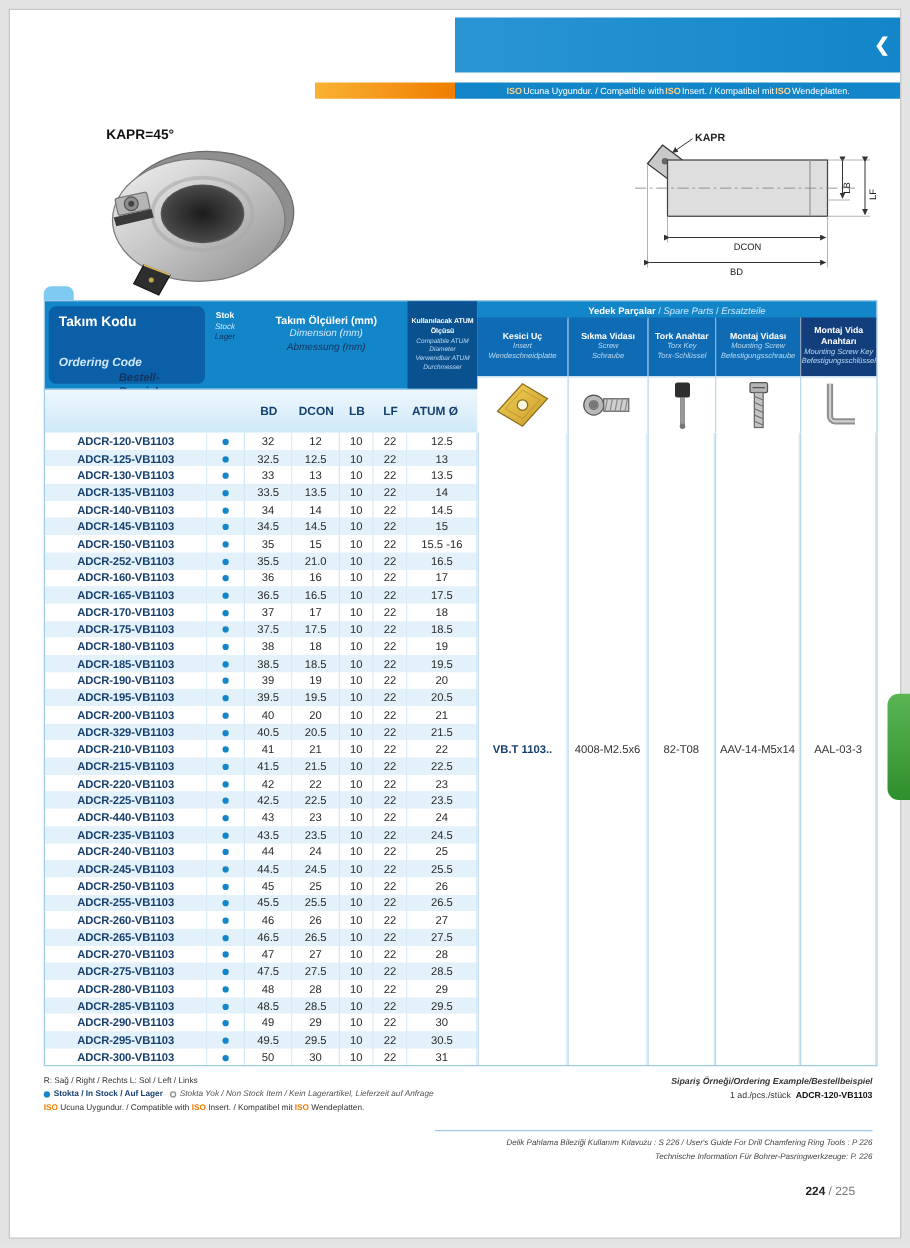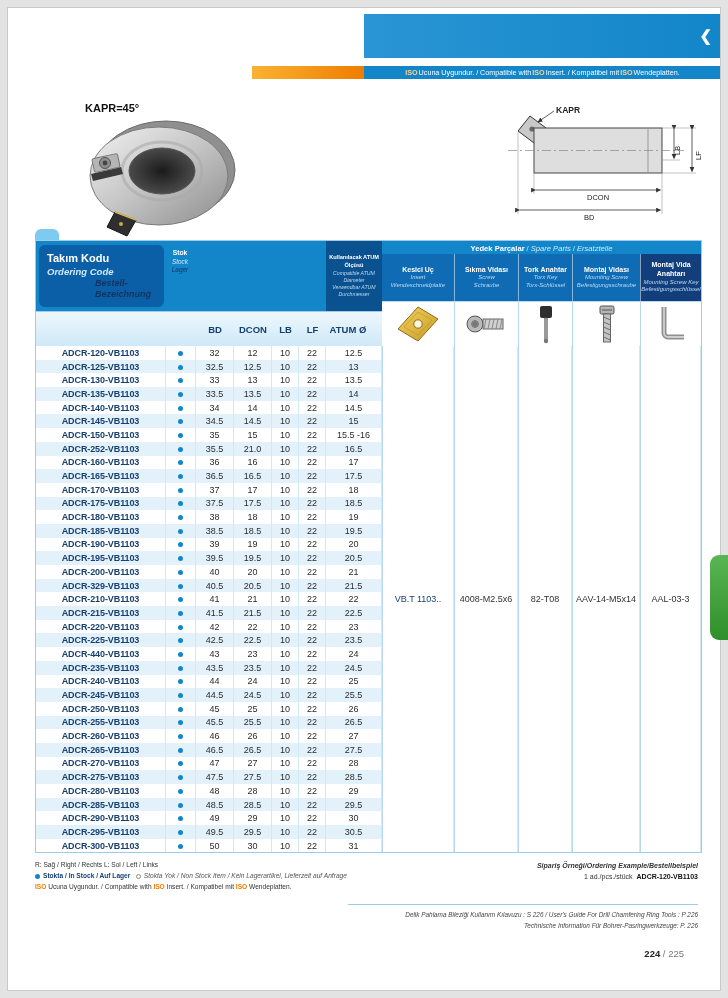--- a/index.html
+++ b/index.html
@@ -26,21 +26,21 @@
   .kapr-label { position:absolute; left:22px; top:6px; font-size:11px; font-weight:bold; color:#111; }
   .photo svg { position:absolute; left:0; top:18px; }
   .drawing { position:absolute; left:458px; top:94px; width:250px; height:138px; }
 
   
   .table-wrap { position:absolute; left:27px; top:232px; width:667px; border:1px solid #9fcbe8; background:#fff; }
   .tbl-header { position:relative; height:105px; font-family:"Liberation Sans", sans-serif; }
   .hdr-left { position:absolute; left:0; top:0; width:346px; height:70px; background:#1286c9; }
   .code-box { position:absolute; left:3px; top:4px; width:125px; height:62px; background:#0b5fa6; border-radius:6px; padding:7px 8px; line-height:1.25; }
   .cb1 { font-weight:bold; font-size:11px; color:#fff; }
-  .cb2 { font-style:italic; font-size:9.5px; color:#cfe8fa; font-weight:bold; }
+  .cb2 { font-style:italic; font-size:9.5px; color:#cfe8fa; font-weight:bold;margin-top:19px; }
   .cb3 { font-style:italic; font-size:9px; color:#14335e; font-weight:bold;margin-left:48px; }
   .stock-hdr { position:absolute; left:128px; top:0; width:32px; height:70px; display:flex; flex-direction:column; align-items:center; justify-content:flex-start; padding-top:8px; line-height:1.3; }
   .sh1 { font-weight:bold; font-size:6.8px; color:#fff; }
   .sh2 { font-style:italic; font-size:6.4px; color:#cfe8fa; }
   .sh3 { font-style:italic; font-size:6.4px; color:#14335e; }
   .dims-hdr { position:absolute; left:160px; top:0; width:130px; height:70px; display:flex; flex-direction:column; align-items:center; justify-content:flex-start; padding-top:10px; line-height:1.35; }
   .dh1 { font-weight:bold; font-size:8.5px; color:#fff; }
   .dh2 { font-style:italic; font-size:8px; color:#cfe8fa; }
   .dh3 { font-style:italic; font-size:8px; color:#14335e; }
   .atum-box { position:absolute; left:290px; top:0; width:56px; height:70px; background:#0a518f; display:flex; flex-direction:column; align-items:center; justify-content:center; text-align:center; padding:2px; line-height:1.35; }
@@ -66,21 +66,21 @@
   .ic-3 { left:482px; width:54px; } .ic-4 { left:536px; width:68px; } .ic-5 { left:604px; width:61px; }
 
   table.rows { width:665px; table-layout:fixed; border-collapse:separate; border-spacing:0; }
   table.rows tr { height:13.7px; }
   table.rows tr.alt td { background:#e3f1fb; }
   table.rows td { font-size:9px; line-height:12px; text-align:center; vertical-align:middle; padding:0; border-right:1px solid #d3e8f6; overflow:hidden; white-space:nowrap; background:#fff; }
   td.c-code { font-weight:bold; color:#17406f; font-size:9px; letter-spacing:-.1px; }
   td.c-num { color:#2b2b2b; }
   .dot { display:inline-block; width:5px; height:5px; border-radius:50%; background:#1286c9; }
   td.c-spare { background:#ffffff !important; border-left:1px solid #b9d9ee; border-right:none; font-size:9px; color:#333; }
-  td.c-spare-first { font-weight:normal; color:#17406f; }
+  td.c-spare-first { font-weight:bold; color:#17406f; }
 
   
   .footnotes { position:absolute; left:27px; top:852px; width:420px; font-size:6.6px; color:#333; line-height:1.65; }
   .fn-bold { font-weight:bold; color:#17406f; }
   .fn-it { font-style:italic; color:#555; }
   .fn-dot { display:inline-block; width:5px; height:5px; border-radius:50%; background:#1286c9; margin:0 3px 0 0; vertical-align:middle; }
   .fn-dot.off { background:#fff; border:1px solid #8a8a8a; }
   .iso-note b { color:#ef7d00; font-weight:bold; }
   .ordering { position:absolute; right:22px; top:852px; text-align:right; font-size:7px; color:#333; line-height:1.6; }
   .ord-label { font-style:italic; font-weight:bold; }
@@ -194,20 +194,25 @@
           <div class="code-box">
             <div class="cb1">Takım Kodu</div>
             <div class="cb2">Ordering Code</div>
             <div class="cb3">Bestell-Bezeichnung</div>
           </div>
           <div class="stock-hdr">
             <div class="sh1">Stok</div>
             <div class="sh2">Stock</div>
             <div class="sh3">Lager</div>
           </div>
+          <div class="dims-hdr">
+            <div class="dh1">Takım Ölçüleri (mm)</div>
+            <div class="dh2">Dimension (mm)</div>
+            <div class="dh3">Abmessung (mm)</div>
+          </div>
           <div class="atum-box">
             <div class="ab1">Kullanılacak ATUM Ölçüsü</div>
             <div class="ab2">Compatible ATUM Diameter</div>
             <div class="ab3">Verwendbar ATUM Durchmesser</div>
           </div>
         </div>
         <div class="label-row">
           <div class="dim-label dl-bd">BD</div>
           <div class="dim-label dl-dcon">DCON</div>
           <div class="dim-label dl-lb">LB</div>

